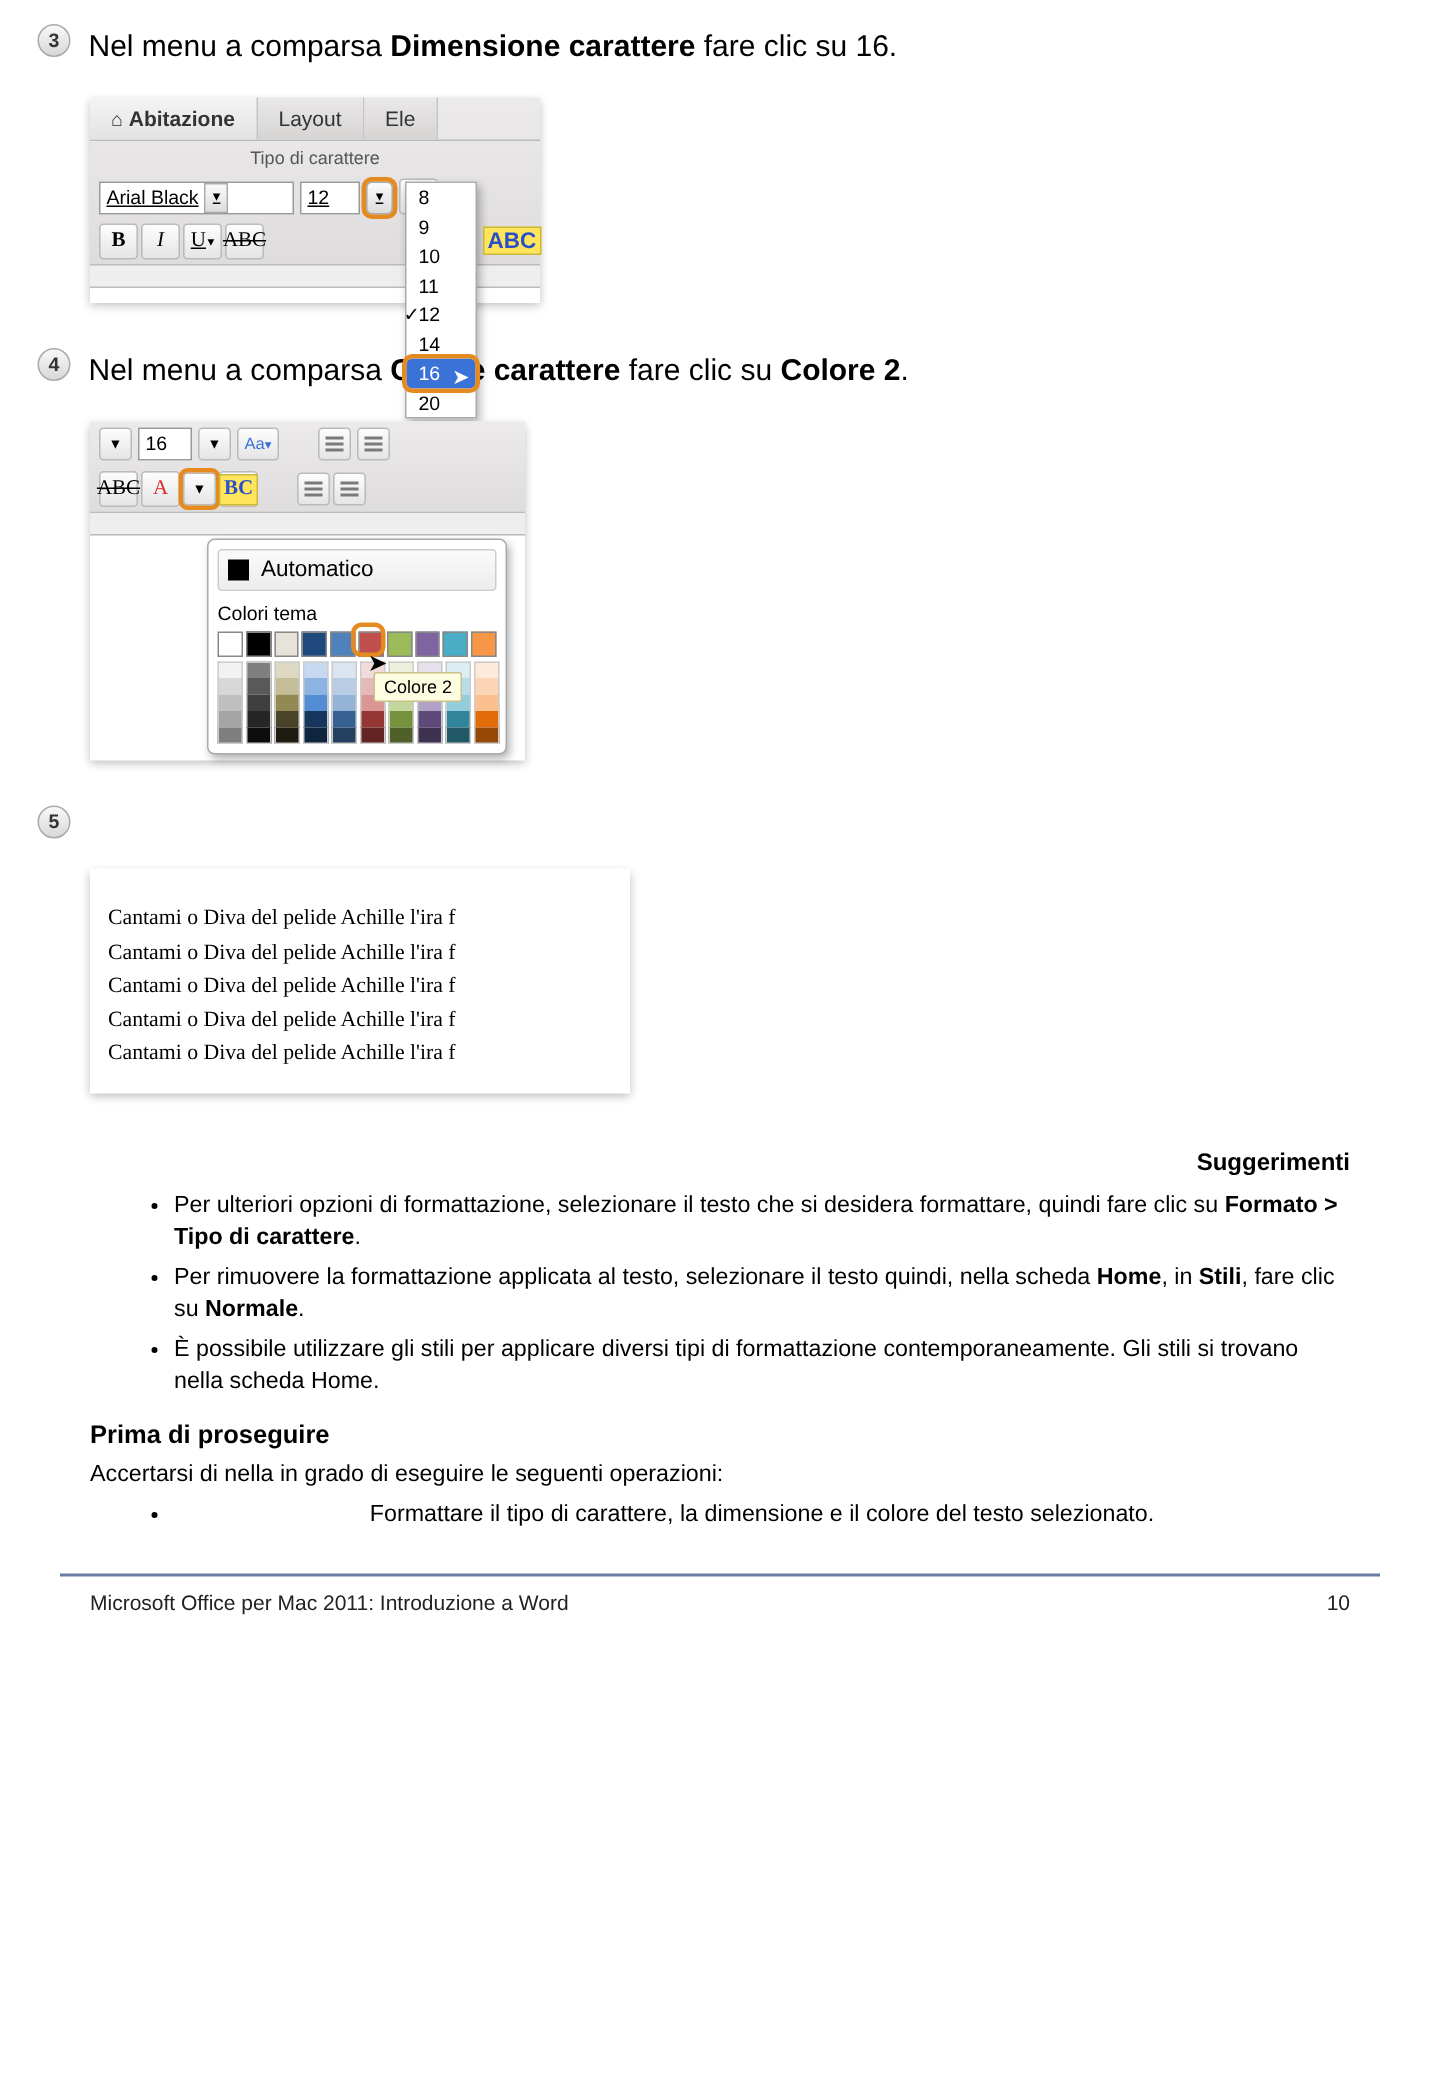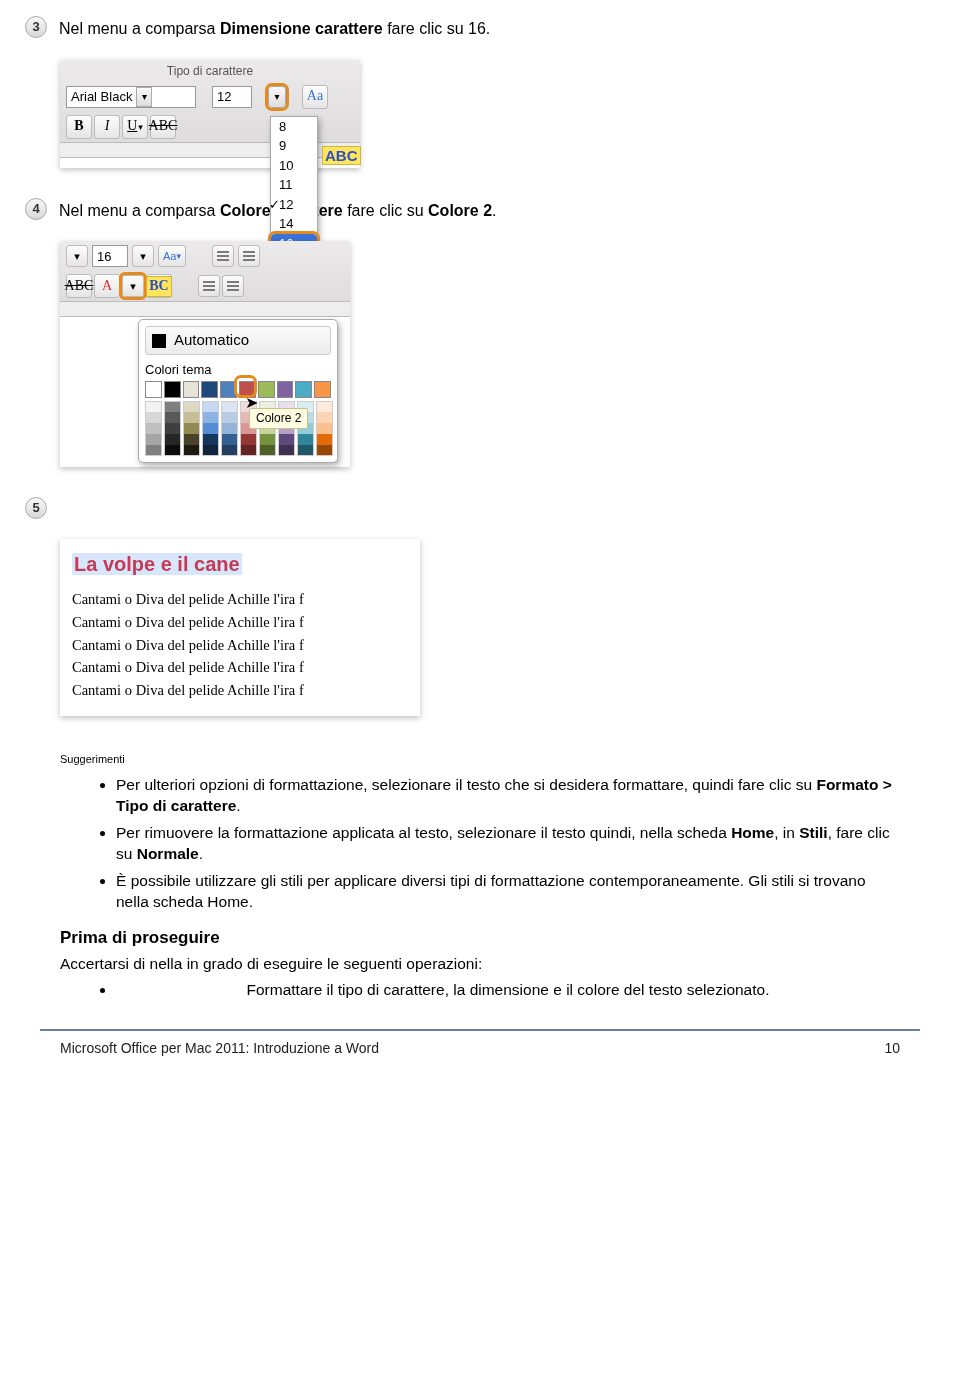--- a/index.html
+++ b/index.html
@@ -24,21 +24,21 @@
     background: linear-gradient(#f8f8f8,#d8d8d8);
     border: 1px solid #aaa;
     text-align: center;
     line-height: 20px;
     font-size: 13px;
     font-weight: bold;
     color: #333;
     flex: 0 0 22px;
     margin-right: 12px;
   }
-  .step-text { padding-top: 2px; font-size: 16px; }
+  .step-text { padding-top: 2px; font-size: 20px; }
   .b { font-weight: bold; }
 
   
   .shot {
     margin: 10px 0 24px 0;
     box-shadow: 0 2px 6px rgba(0,0,0,.25);
     display: inline-block;
     background: #fff;
   }
   .ribbon-bg { background: linear-gradient(#eceaea,#dedcdc); }
@@ -46,21 +46,21 @@
   .tab {
     padding: 5px 14px 4px;
     font-size: 14px;
     border-right: 1px solid #c5c5c5;
     background: linear-gradient(#eae8e8,#d6d3d3);
     color:#333;
   }
   .tab.active { background: linear-gradient(#f5f4f4,#e4e2e2); font-weight:bold; }
   .home-icon { font-size:13px; margin-right:4px; }
   .group-label { text-align:center; font-size:12px; color:#555; padding:3px 0; }
-  .toolbar-row { display:flex; align-items:center; gap:16px; padding:3px 6px; }
+  .toolbar-row { display:flex; align-items:flex-end; gap:4px; padding:3px 6px;text-decoration:underline; }
   .combo {
     background:#fff; border:1px solid #999; height:22px;
     display:flex; align-items:center; padding:0 4px; font-size:13px;
   }
   .combo .arr { border:1px solid #aaa; background:linear-gradient(#fafafa,#ddd); width:16px; height:20px; display:flex; align-items:center; justify-content:center; margin-left:4px; font-size:10px; }
   .hl-orange { outline:3px solid #e48a1e; border-radius:4px; }
   .btnrow { display:flex; gap:2px; padding:3px 6px; }
   .tb-btn {
     width:26px; height:24px; border:1px solid #bbb; border-radius:3px;
     background:linear-gradient(#fdfdfd,#e5e5e5);
@@ -109,21 +109,21 @@
     border-radius:2px;
   }
 
   
   .shot3 { width:360px; padding:12px 12px 16px; }
   .title-red { font-family: Arial, sans-serif; font-weight:900; color:#c63a53; font-size:20px; background:#d7e6fb; padding:0 2px; display:inline; }
   .para { font-family:"Times New Roman", serif; font-size:14.5px; margin-top:3px; }
   .para:first-of-type { margin-top:12px; }
 
   
-  h3.tips { font-size:11px; font-weight:normal; margin:12px 0 8px; }
+  h3.tips { font-size:16px; font-weight:bold; margin:12px 0 8px;text-align:right; }
   ul.tips-list { list-style: disc; padding-left: 56px; }
   ul.tips-list li { margin:6px 0; font-size:15.5px; }
   h3.before { font-size:17px; font-weight:bold; margin:14px 0 4px; }
   p.before-p { font-size:15.5px; margin-bottom:6px; }
   ul.before-list { list-style: disc; padding-left: 56px; text-align: center; }
   ul.before-list li { font-size:15.5px; margin:6px 0; }
 
   .footer-rule { border:none; border-top:2px solid #6b7da6; margin:28px -20px 8px; }
   .footer { display:flex; justify-content:space-between; font-size:14px; color:#222; padding:0 0 8px; }
 </style>
@@ -136,20 +136,25 @@
 <div class="step">
   <div class="bullet">3</div>
   <div class="step-text">
     <span>Nel menu a comparsa </span><span class="b">Dimensione carattere</span><span> fare clic su 16.</span>
   </div>
 </div>
 
 
 <div class="shot shot1">
   <div class="ribbon-bg">
+    <div class="tabs">
+      <div class="tab active"><span class="home-icon">⌂</span><span>Abitazione</span></div>
+      <div class="tab">Layout</div>
+      <div class="tab">Ele</div>
+    </div>
     <div class="group-label">Tipo di carattere</div>
     <div class="toolbar-row">
       <div class="combo" style="width:130px">
         <span>Arial Black</span>
         <span class="arr">▾</span>
       </div>
       <div class="combo" style="width:40px">
         <span>12</span>
       </div>
       <span class="arr hl-orange" style="width:18px;height:22px;display:flex;align-items:center;justify-content:center;border:1px solid #aaa;background:linear-gradient(#fafafa,#ddd);font-size:10px">▾</span>
@@ -354,21 +359,20 @@
   </div>
 </div>
 
 
 <div class="step">
   <div class="bullet">5</div>
 </div>
 
 
 <div class="shot shot3">
-  <div><span class="title-red">La volpe e il cane</span></div>
   <div id="paras">
       <div class="para">Cantami o Diva del pelide Achille l'ira f</div>
       <div class="para">Cantami o Diva del pelide Achille l'ira f</div>
       <div class="para">Cantami o Diva del pelide Achille l'ira f</div>
       <div class="para">Cantami o Diva del pelide Achille l'ira f</div>
       <div class="para">Cantami o Diva del pelide Achille l'ira f</div>
     </div>
 </div>
 
 

